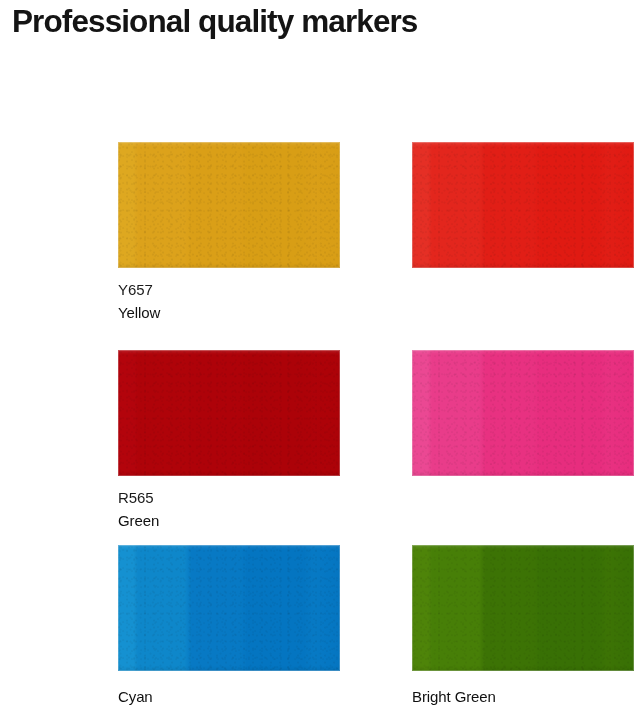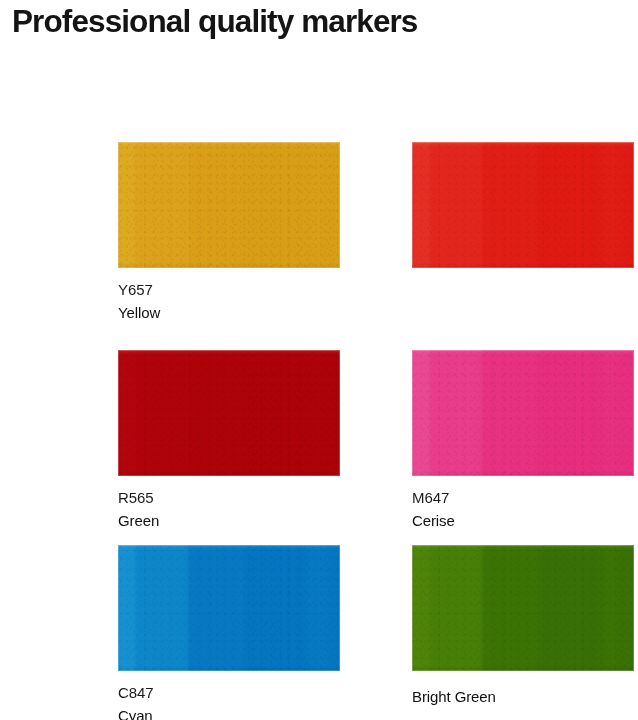--- a/index.html
+++ b/index.html
@@ -177,34 +177,29 @@
           <span class="swatch-name">Green</span>
         </div>
       </div>
       <div class="swatch-card col-1 row-1">
         <div class="swatch-chip">
           <div class="ink-base" style="background: rgb(244, 114, 184);"></div>
           <div class="ink-bands" style="background: linear-gradient(to right, rgb(246, 160, 204) 0%, rgb(246, 160, 204) 7%, rgb(244, 134, 192) 9%, rgb(244, 134, 192) 30%, rgb(243, 108, 179) 33%, rgb(243, 108, 179) 55%, rgb(242, 99, 174) 58%, rgb(242, 99, 174) 84%, rgb(243, 108, 179) 88%, rgb(242, 99, 174) 100%);"></div>
           <div class="paper-grain"></div>
           <div class="edge-shade"></div>
         </div>
-        <div class="swatch-meta">
-          <span class="swatch-code">M647</span>
-          <span class="swatch-name">Cerise</span>
-        </div>
       </div>
       <div class="swatch-card col-0 row-2">
         <div class="swatch-chip">
           <div class="ink-base" style="background: rgb(44, 179, 224);"></div>
           <div class="ink-bands" style="background: linear-gradient(to right, rgb(121, 207, 238) 0%, rgb(121, 207, 238) 7%, rgb(78, 192, 230) 9%, rgb(78, 192, 230) 30%, rgb(35, 173, 224) 33%, rgb(35, 173, 224) 55%, rgb(22, 167, 220) 58%, rgb(22, 167, 220) 84%, rgb(35, 173, 224) 88%, rgb(22, 167, 220) 100%);"></div>
           <div class="paper-grain"></div>
           <div class="edge-shade"></div>
         </div>
         <div class="swatch-meta">
-          <span class="swatch-code">C847</span>
           <span class="swatch-name">Cyan</span>
         </div>
       </div>
       <div class="swatch-card col-1 row-2">
         <div class="swatch-chip">
           <div class="ink-base" style="background: rgb(127, 174, 37);"></div>
           <div class="ink-bands" style="background: linear-gradient(to right, rgb(157, 194, 62) 0%, rgb(157, 194, 62) 7%, rgb(143, 186, 48) 9%, rgb(143, 186, 48) 30%, rgb(120, 169, 31) 33%, rgb(120, 169, 31) 55%, rgb(111, 164, 28) 58%, rgb(111, 164, 28) 84%, rgb(120, 169, 31) 88%, rgb(111, 164, 28) 100%);"></div>
           <div class="paper-grain"></div>
           <div class="edge-shade"></div>
         </div>

